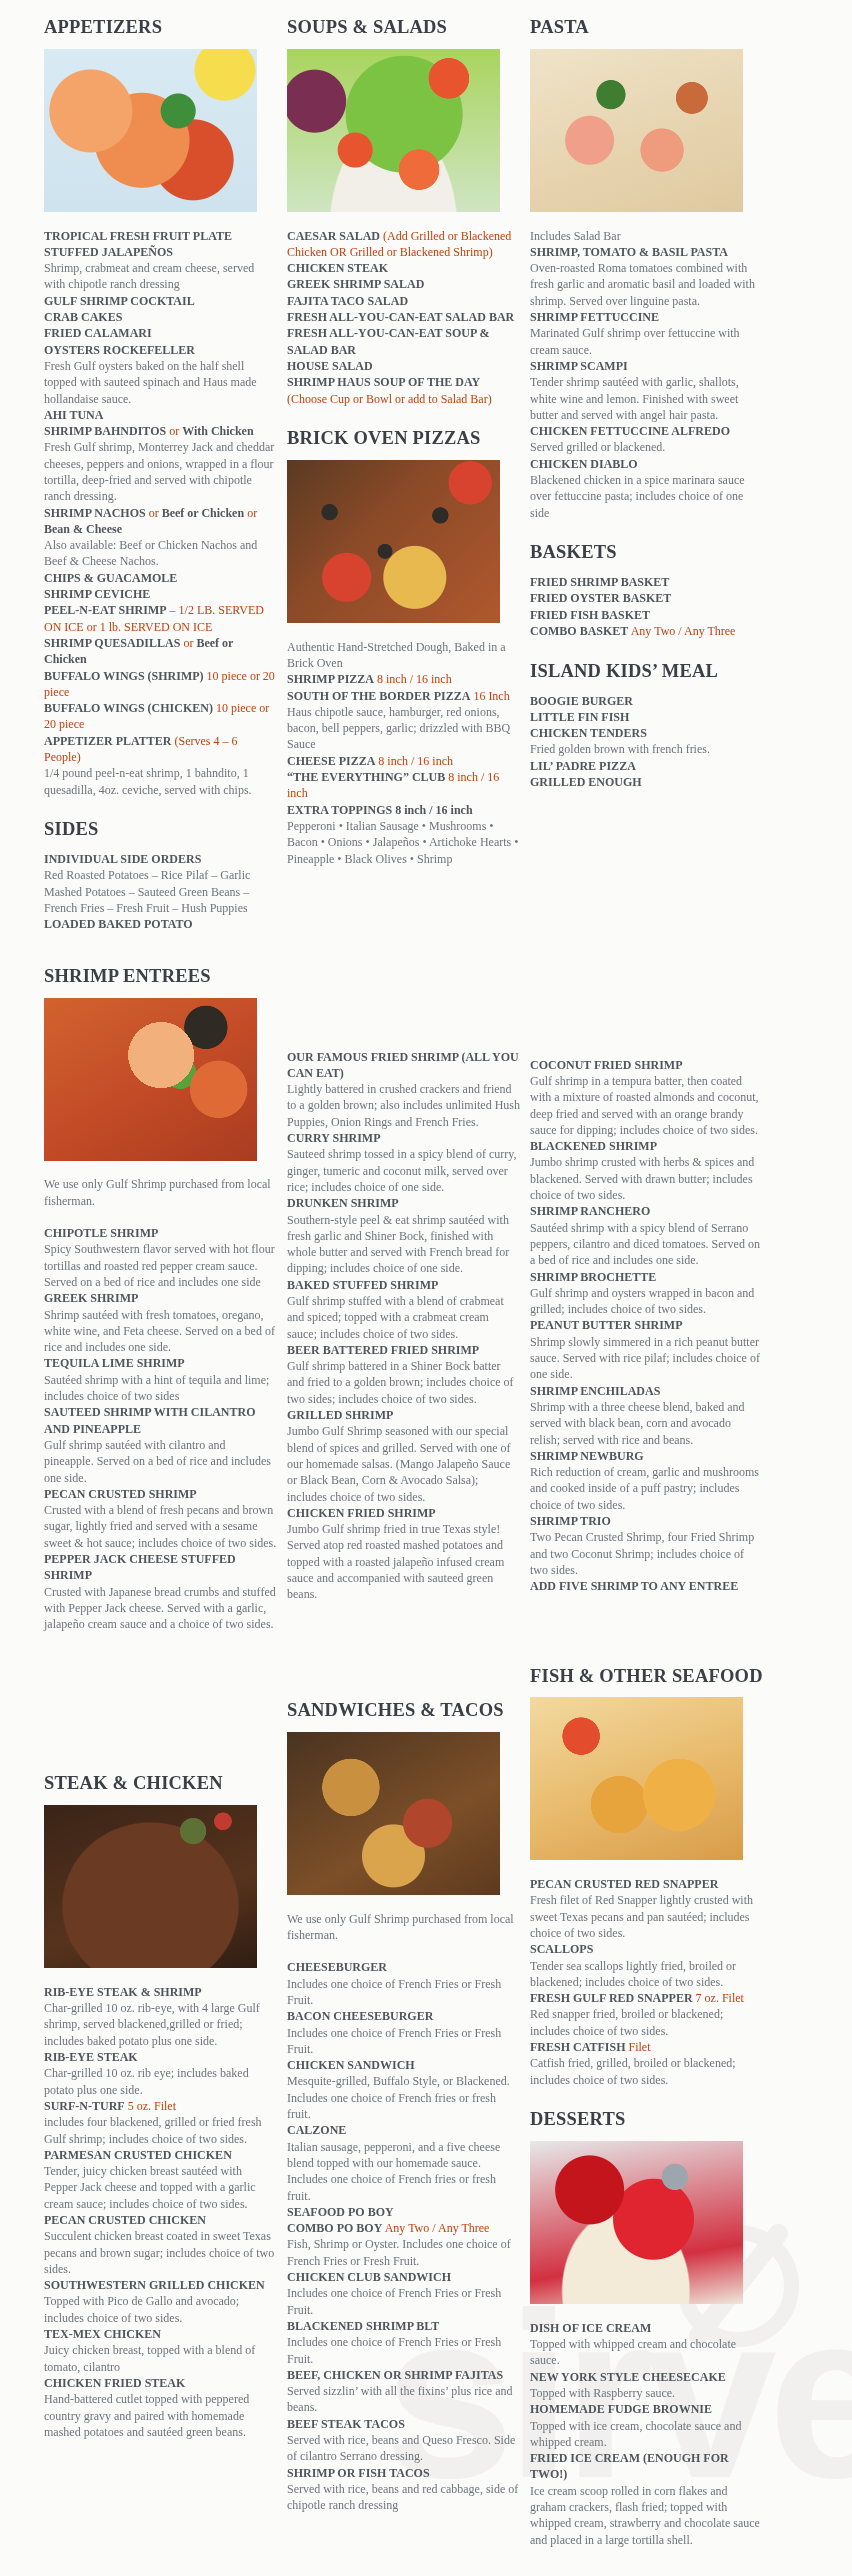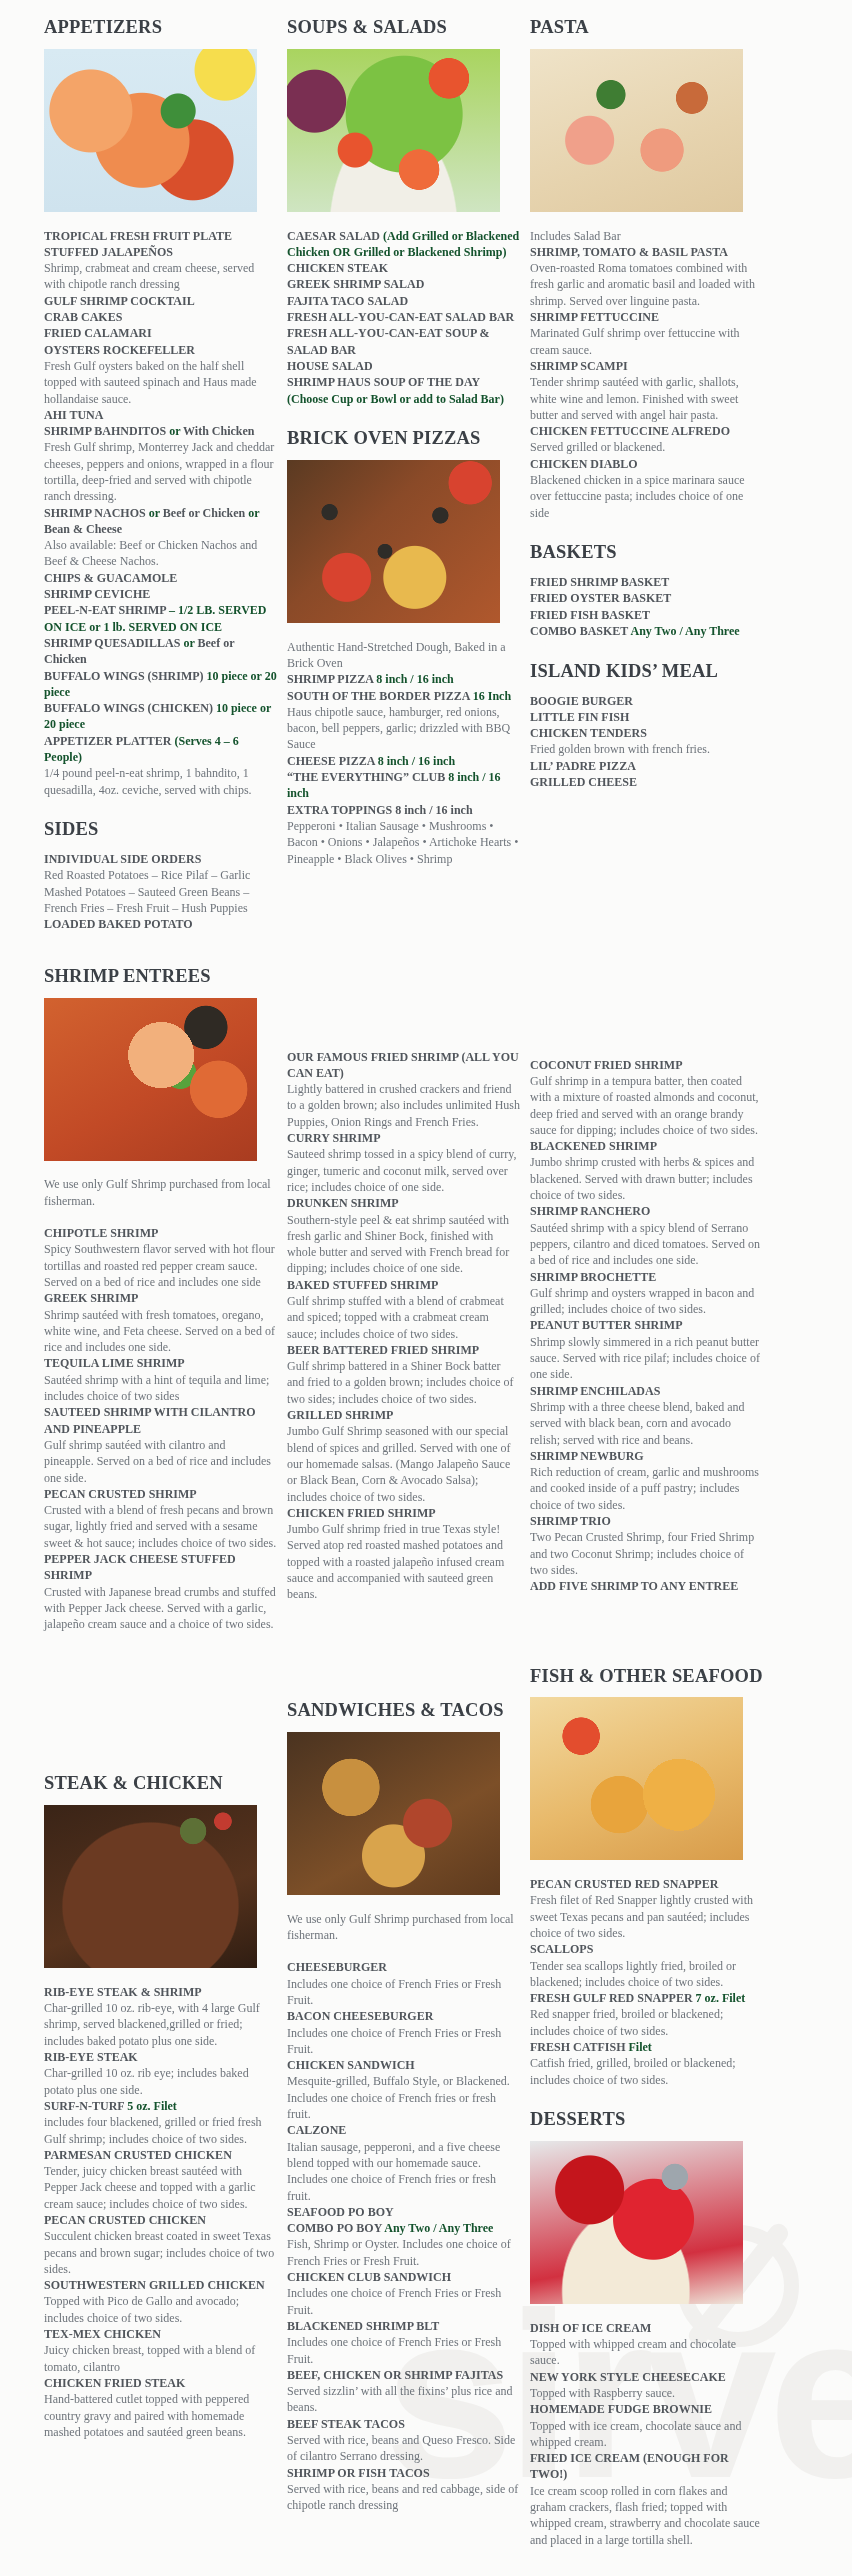--- a/index.html
+++ b/index.html
@@ -8,21 +8,21 @@
   #menu{position:relative;z-index:1;padding:17px 0 0 44px;}
   .band{display:flex;}
   .band + .band{margin-top:33px;align-items:center;}
   .col{width:243px;flex:0 0 243px;box-sizing:border-box;padding-right:10px;}
   .menu-section + .menu-section{margin-top:21.3px;}
   .sec-title{font-size:18.5px;line-height:1.15;font-weight:700;color:#3b4046;margin:0 0 10.7px 0;letter-spacing:0.2px;}
   .ph{width:213px;height:163px;margin:0 0 15.6px 0;}
   p{margin:0;}
   .iname,.desc{font-size:12px;line-height:16.3px;}
   .iname .b{font-weight:700;color:#51565c;}
-  .iname .r{font-weight:700;color:#14532d;}
+  .iname .r{font-weight:400;color:#c2410c;}
   .desc{font-weight:400;color:#6e747b;}
   .intro.gap{margin-bottom:16.3px;}
   
   .ph-appetizers{background:
     radial-gradient(circle at 85% 13%, #f6dd4d 0 30px, transparent 31px),
     radial-gradient(circle at 63% 38%, #3f8f3a 0 17px, transparent 18px),
     radial-gradient(circle at 22% 38%, #f4a468 0 41px, transparent 42px),
     radial-gradient(circle at 46% 56%, #ef8c4f 0 47px, transparent 48px),
     radial-gradient(circle at 70% 68%, #d94f2b 0 40px, transparent 41px),
     linear-gradient(180deg,#d8eaf3,#cfe3ee);}
@@ -273,21 +273,21 @@
                 <p class="iname"><span class="b">LITTLE FIN FISH</span></p>
               </div>
               <div class="item">
                 <p class="iname"><span class="b">CHICKEN TENDERS</span></p>
                 <p class="desc">Fried golden brown with french fries.</p>
               </div>
               <div class="item">
                 <p class="iname"><span class="b">LIL’ PADRE PIZZA</span></p>
               </div>
               <div class="item">
-                <p class="iname"><span class="b">GRILLED CHEESE</span></p>
+                <p class="iname"><span class="b">GRILLED ENOUGH</span></p>
               </div>
             </div>
           </section>
         </div>
       </div>
       <div class="band">
         <div class="col">
           <section class="menu-section">
             <h2 class="sec-title">SHRIMP ENTREES</h2>
             <div class="ph ph-shrimp" role="img"></div>

